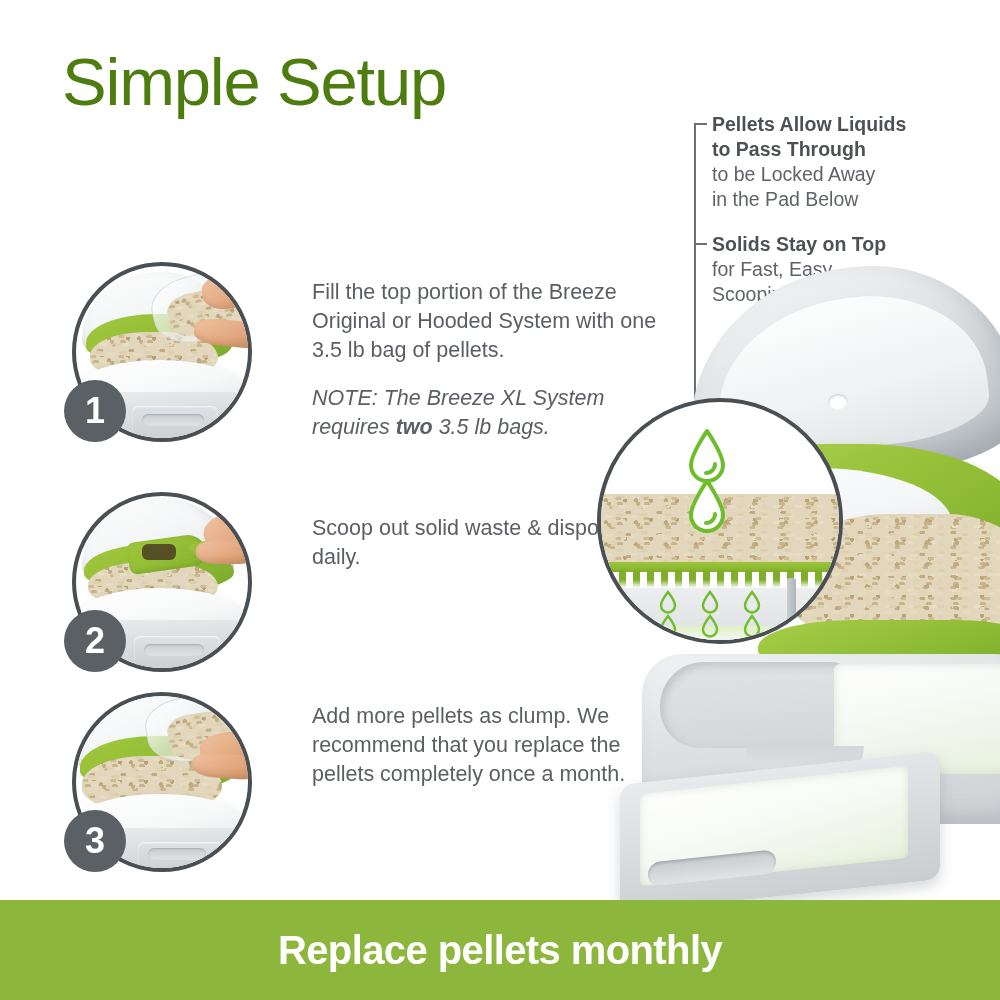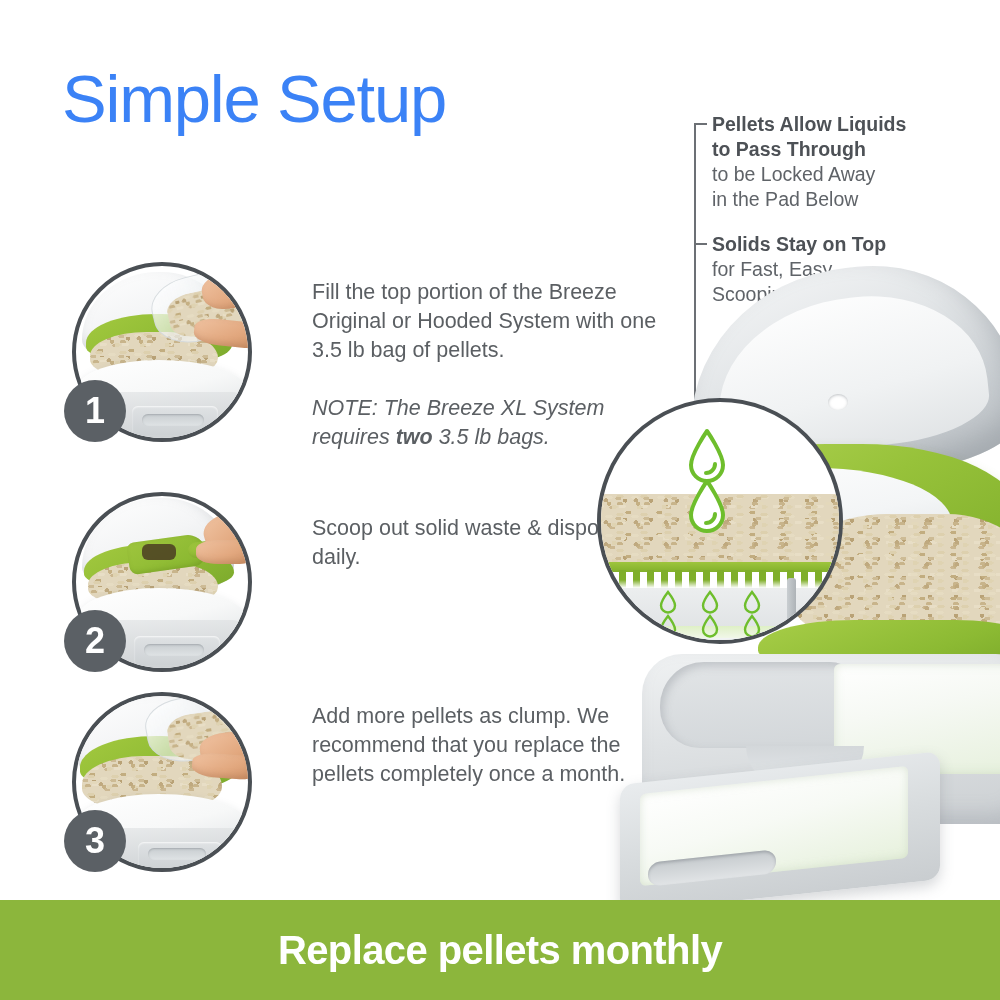--- a/index.html
+++ b/index.html
@@ -9,21 +9,21 @@
     background:#ffffff;
     position:relative;
     overflow:hidden;
   }
   .stage { position:absolute; inset:0; }
 
   
   .title {
     position:absolute; left:62px; top:44px; width:620px;
     font-size:67px; line-height:1.12; font-weight:400;
-    color:#3b82f6; letter-spacing:-1.2px;margin-top:17px;
+    color:#4d7c0f; letter-spacing:-1.2px;
   }
   .title-line { display:block; white-space:nowrap; }
 
   
   .step { position:absolute; }
   .step-photo {
     position:absolute; left:0; top:0; width:180px; height:180px;
     border-radius:50%; border:4px solid #4a4f54;
     overflow:hidden; background:#ffffff;
   }
@@ -35,21 +35,21 @@
     background:#5b6065; color:#ffffff;
     display:flex; align-items:center; justify-content:center;
     font-size:36px; font-weight:700; letter-spacing:0px;
     z-index:6;
   }
   .step-text {
     position:absolute; left:240px; top:16px; width:360px;
     color:#5b5f63; font-size:21.5px; line-height:1.34;
   }
   .step-text p { margin-bottom:0px; }
-  .step-note { font-style:italic; margin-top:30px; }
+  .step-note { font-style:italic; margin-top:20px; }
   .step-note b { font-weight:700; font-style:italic; }
   .lb-hood {
     position:absolute; border-radius:52% 48% 45% 55% / 72% 70% 32% 30%;
     background:linear-gradient(160deg,#ffffff 0%,#f4f5f6 42%,#dcdfe1 100%);
     box-shadow:inset -6px -8px 14px rgba(150,155,160,.35);
   }
   .lb-green {
     position:absolute; border-radius:50% 50% 42% 46% / 60% 64% 40% 36%;
     background:linear-gradient(150deg,#a3c93f 0%,#8fbb34 55%,#7aa82c 100%);
   }

